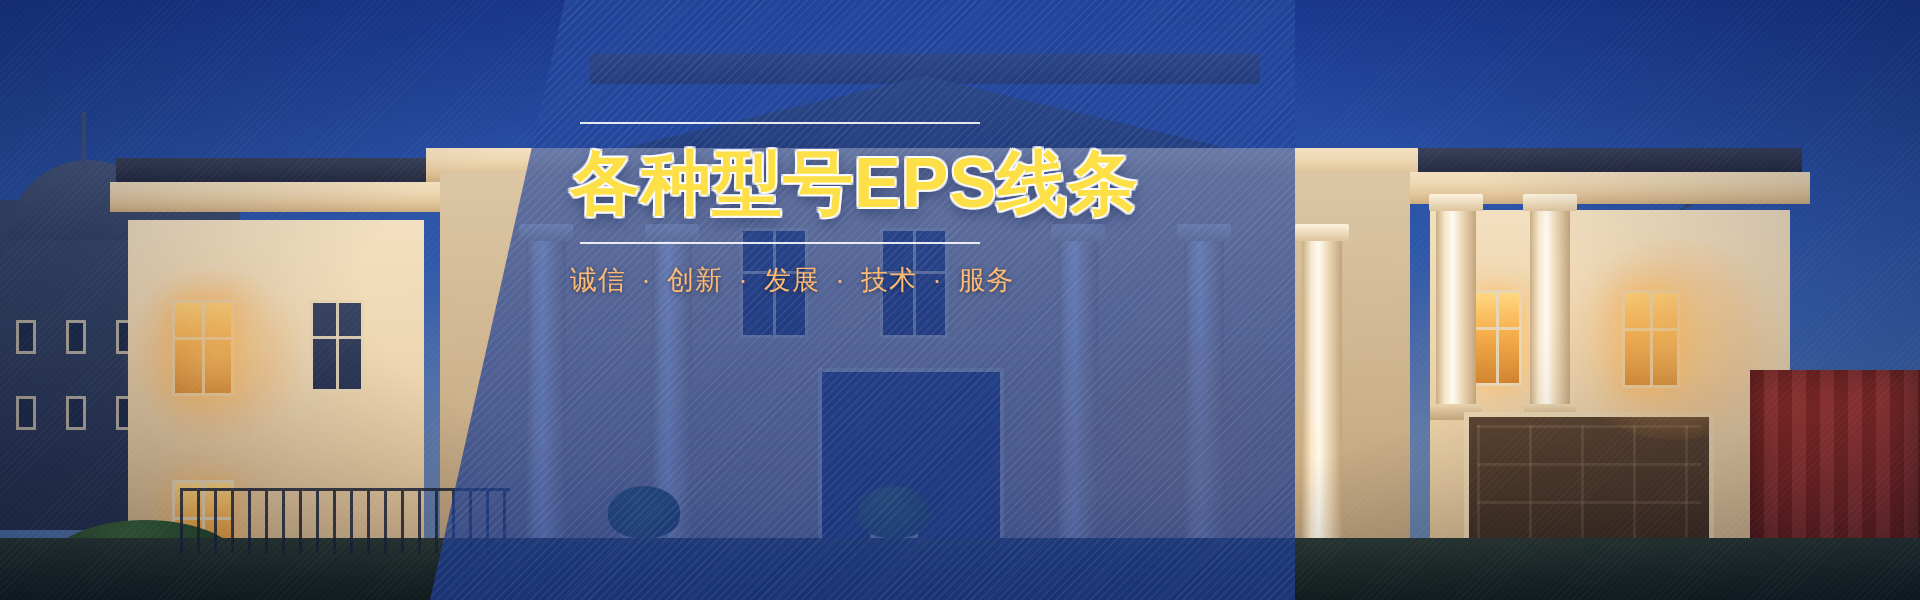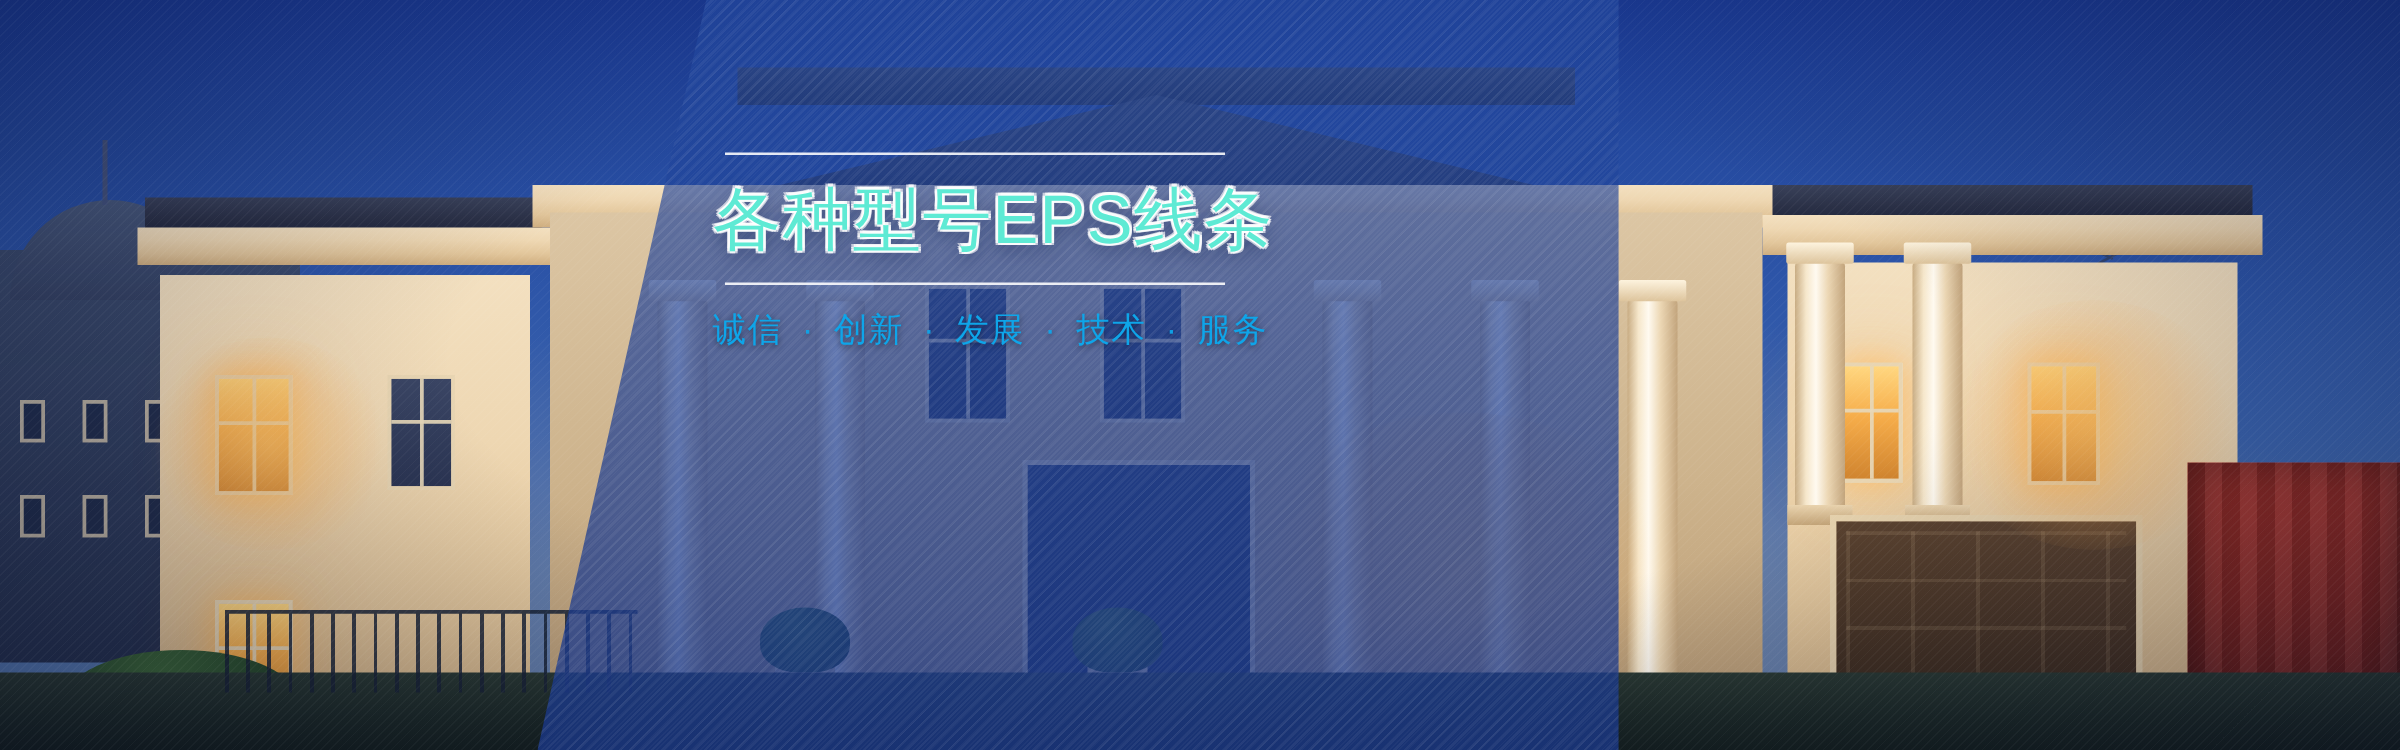--- a/index.html
+++ b/index.html
@@ -235,43 +235,43 @@
     background:rgba(255,255,255,.88);
     margin:26px auto 0 auto;
     width:400px;
   }
   .rule.bottom{margin:22px auto 0 auto;}
 
   .headline{
     margin-top:22px;
   }
   .headline .hl{
-    font-size:55px;
+    font-size:70px;
     line-height:1.06;
-    font-weight:normal;
-    color:#5eead4;
+    font-weight:bold;
+    color:#fde047;
     letter-spacing:1px;
     white-space:nowrap;
     text-shadow:
        2px 0 0 rgba(255,255,255,.80),
       -2px 0 0 rgba(255,255,255,.80),
        0 2px 0 rgba(255,255,255,.80),
        0 -2px 0 rgba(255,255,255,.80),
        2px 2px 0 rgba(255,255,255,.65),
       -2px 2px 0 rgba(255,255,255,.65),
        2px -2px 0 rgba(255,255,255,.65),
       -2px -2px 0 rgba(255,255,255,.65),
        0 5px 14px rgba(10,24,70,.55);
   }
   .headline .hl2{margin-top:6px;}
 
   .tagline{
     margin-top:18px;
     font-size:27px;
-    color:#0ea5e9;
+    color:#fdba74;
     letter-spacing:1px;
     white-space:nowrap;
     text-shadow:0 1px 5px rgba(0,0,0,.5);
   }
   .tagline .sep{
     margin:0 7px;
     opacity:.95;
   }
 </style>
 </head>

